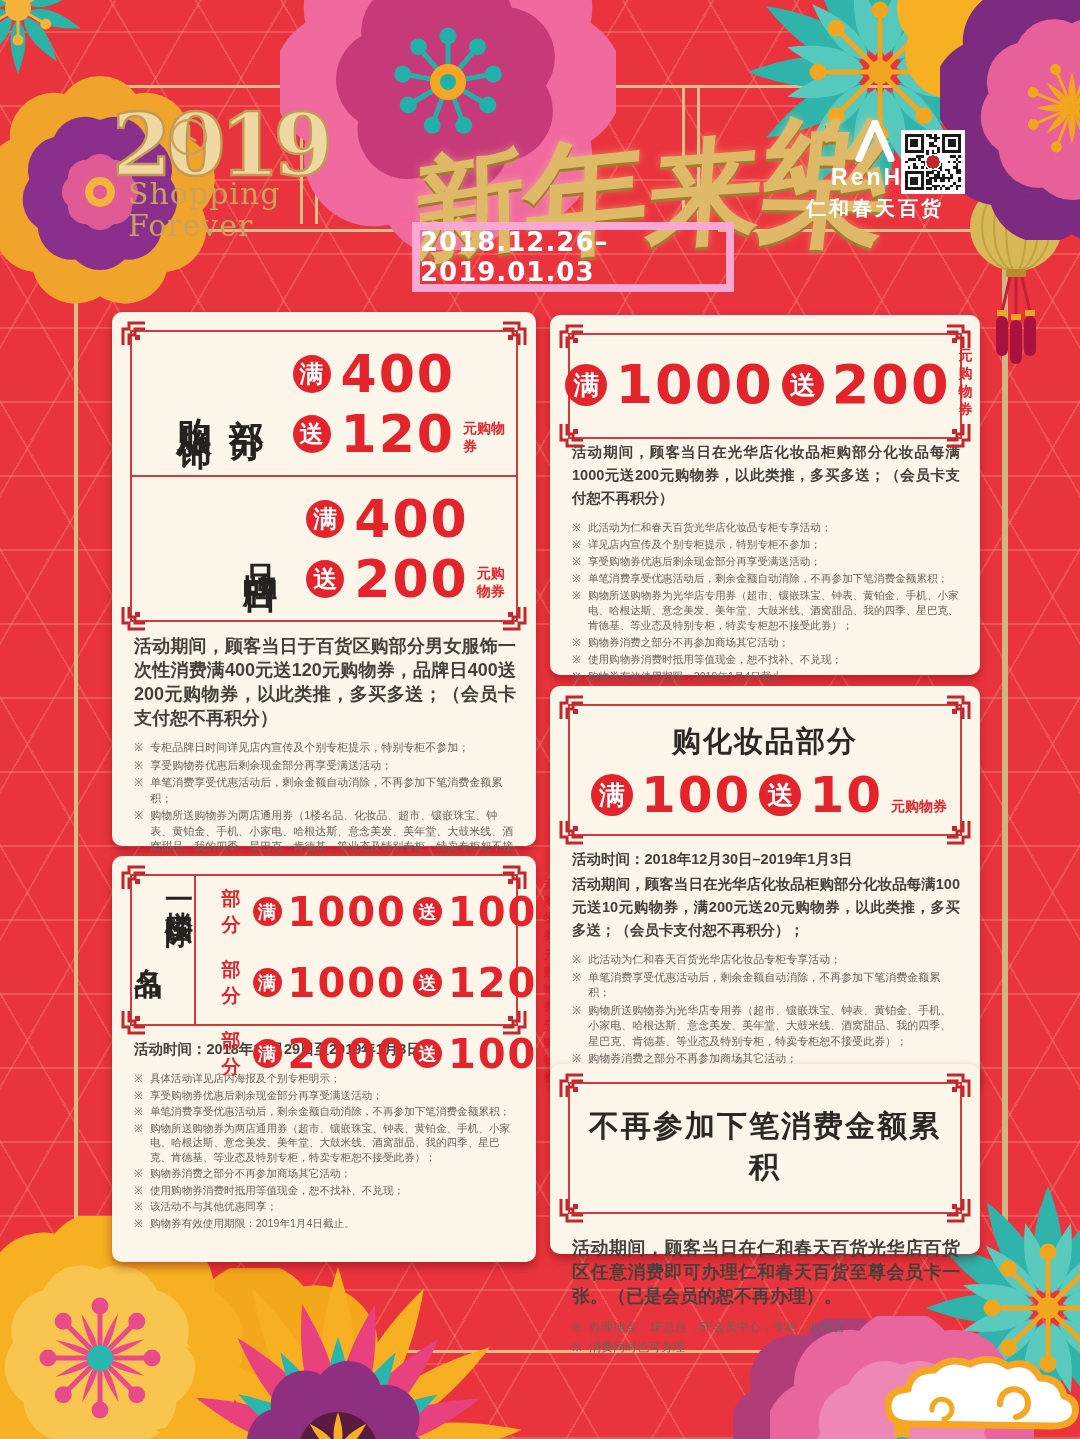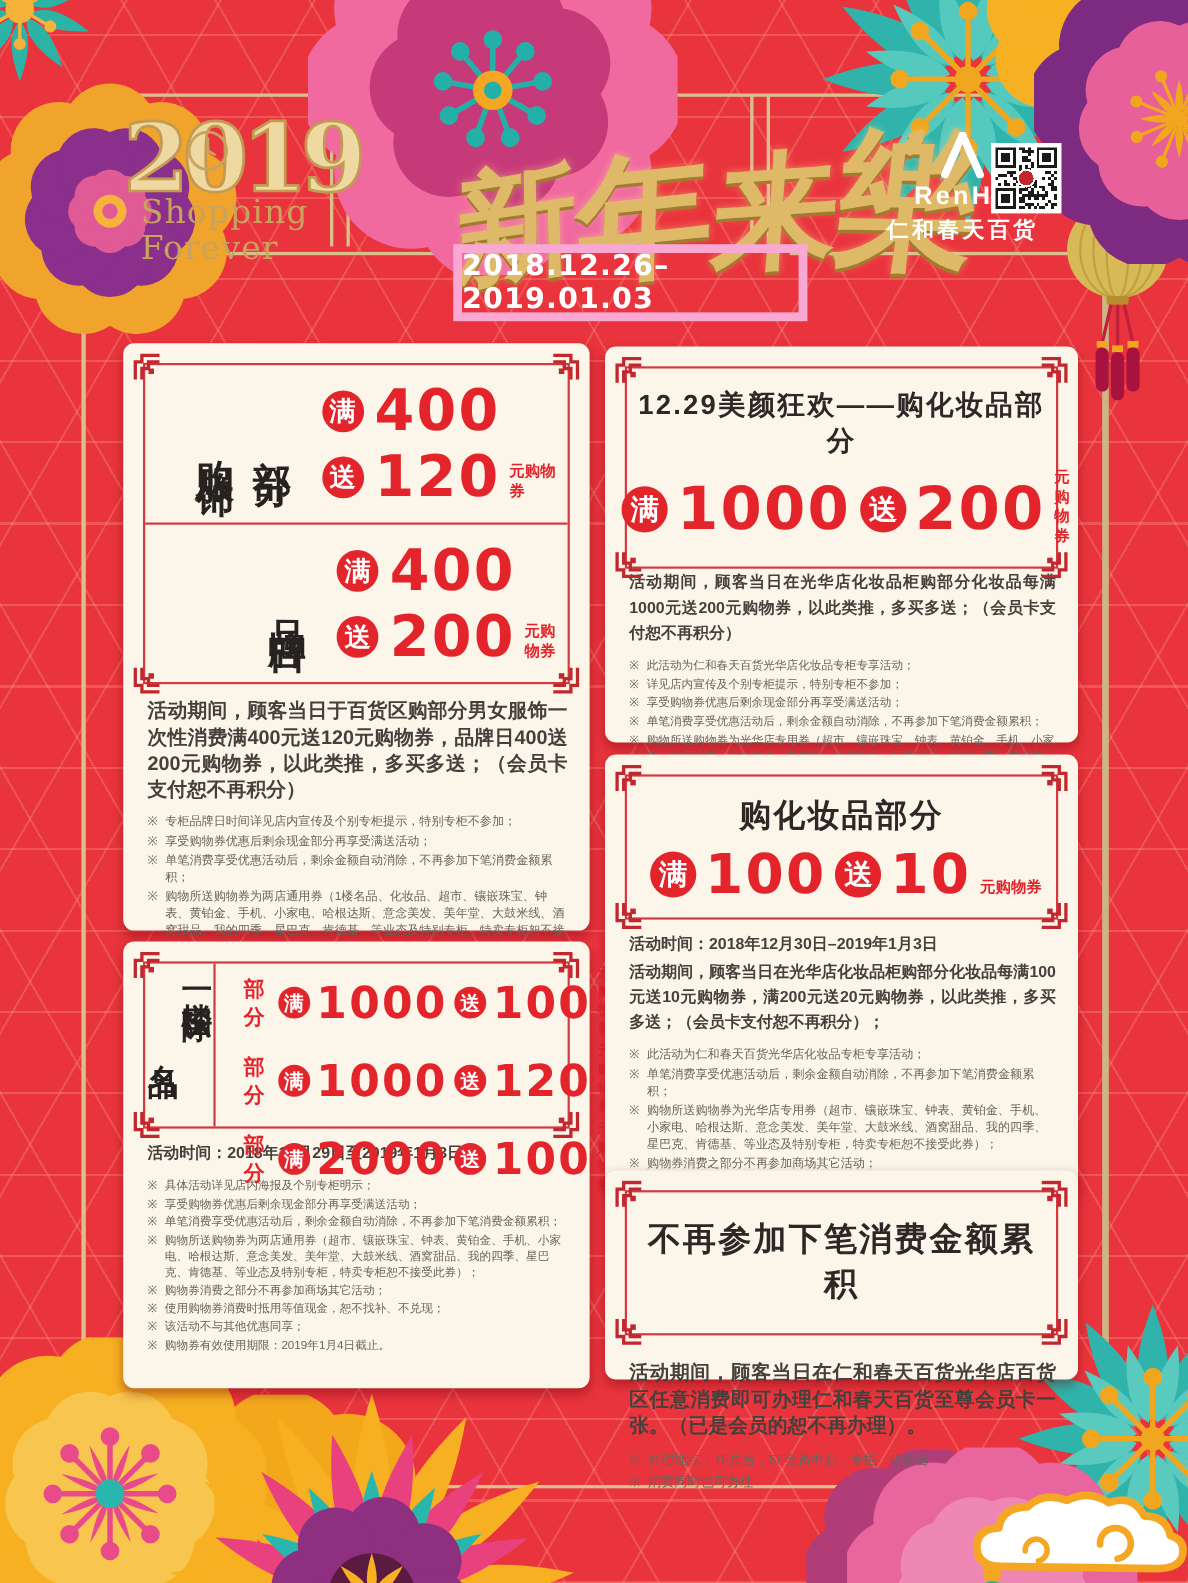--- a/index.html
+++ b/index.html
@@ -1134,21 +1134,20 @@
       </li>
     <li class="note">
         <span class="mk">※</span>
         <span>购物券有效使用期限：2019年1月4日截止。</span>
       </li>
   </ul>
 </section>
 
 <section class="card card3">
   <div class="oframe of3">
-    <h2 class="ctitle">12.29美颜狂欢——购化妆品部分</h2>
     <div class="oline center">
       <span class="badge b40">满</span>
       <span class="num n54">1000</span>
       <span class="badge b40">送</span>
       <span class="num n54">200</span>
       <span class="unit u14">元购物券</span>
     </div>
   <svg width="26" height="26" viewBox="0 0 26 26" class="knot" style="inset: -11px auto auto -11px;">
         <g fill="none" stroke="#c1272d" stroke-width="3" transform="rotate(0 13 13)">
       <path d="M2 24 L2 8 L8 8 L8 2 L24 2"></path>

